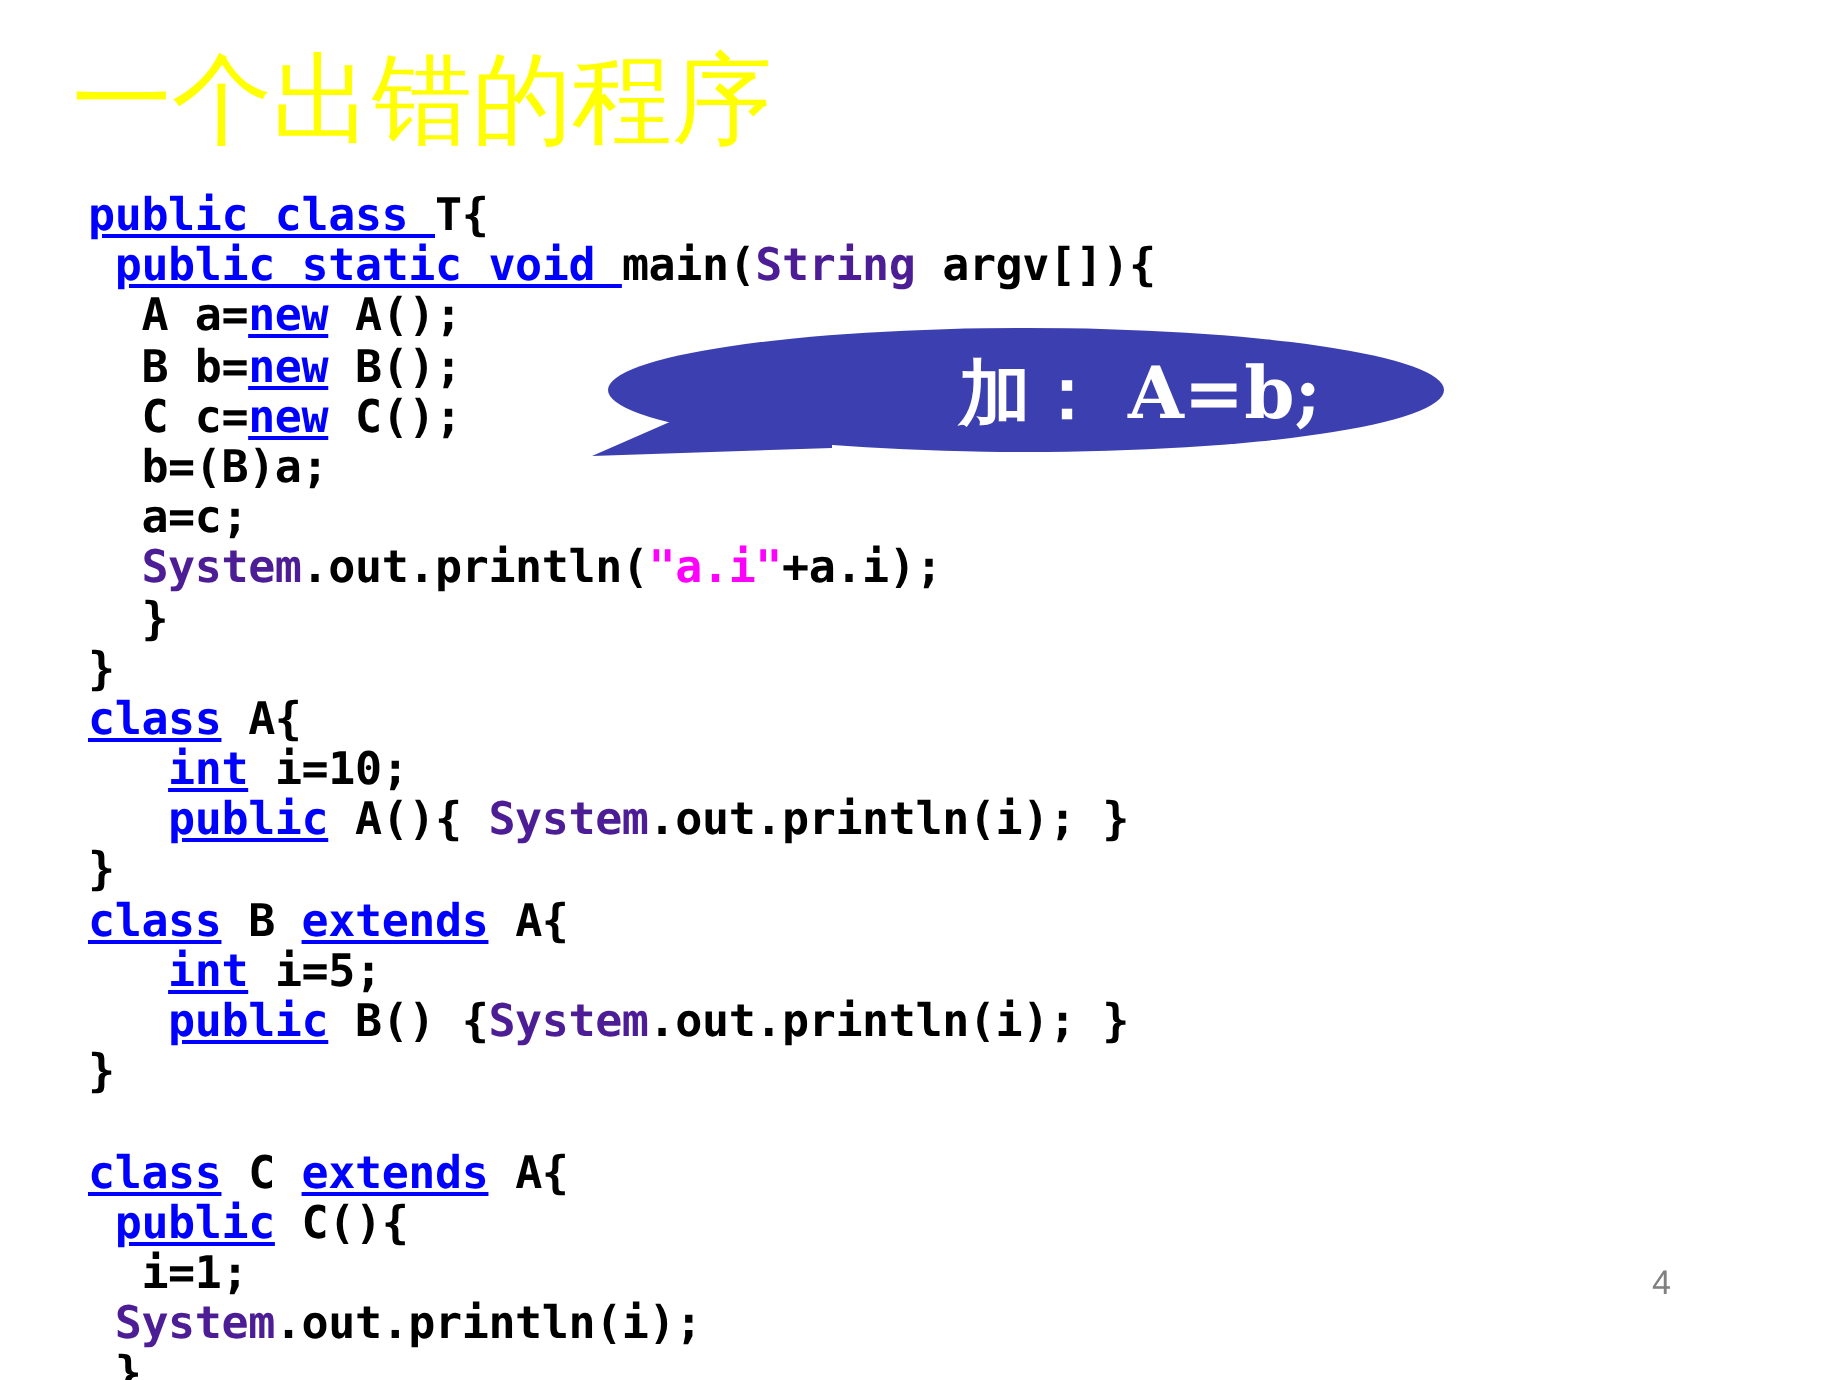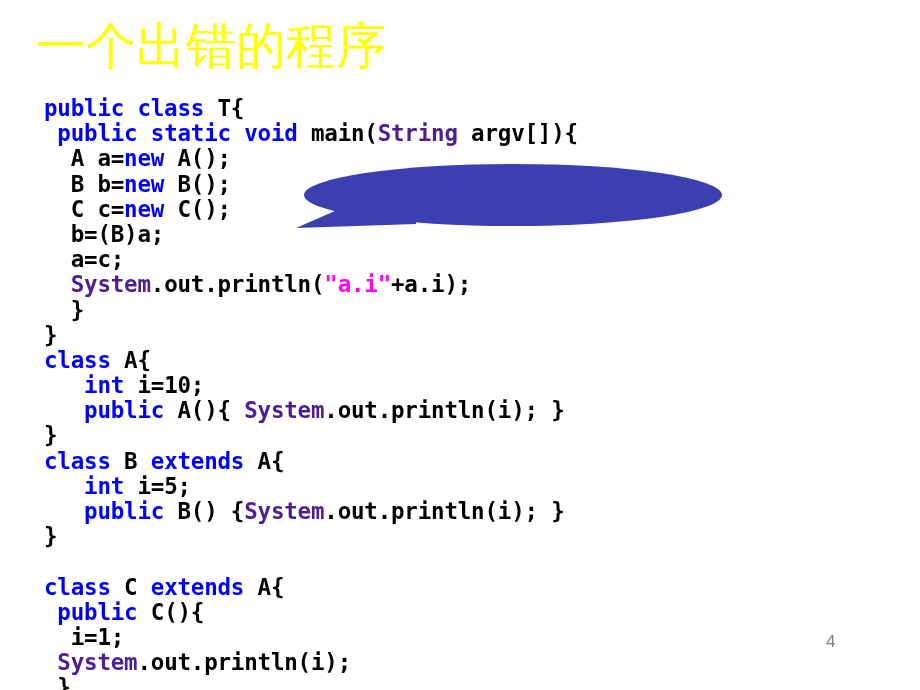--- a/index.html
+++ b/index.html
@@ -21,21 +21,21 @@
     width: 920px;
     height: 690px;
     background: #ffffff;
   }
 
   
   #slide-title {
     position: absolute;
     left: 36px;
     top: 20px;
-    font-family: Liberation Mono, monospace;
+    font-family: Liberation Sans, sans-serif;
     font-size: 50px;
     line-height: 60px;
     font-weight: 400;
     color: #ffff00;
     white-space: nowrap;
     letter-spacing: 0px;
   }
 
   
   #code-block {
@@ -49,21 +49,21 @@
     color: #000000;
     white-space: pre;
     letter-spacing: -0.2px;
   }
   .code-line {
     white-space: pre;
     height: 25.2px;
   }
   .code-line.blank { height: 25.2px; }
 
-  .kw   { color: #0000ff; }   
+  .kw   { color: #0000ff; text-decoration: underline; }   
   .typ  { color: #4c1d95; }   
   .str  { color: #ff00ff; }   
   .pln  { color: #000000; }   
 
   
   #callout {
     position: absolute;
     left: 296px;
     top: 162px;
     width: 430px;
@@ -105,17 +105,18 @@
 
   <div id="slide-title">一个出错的程序</div>
 
   <div id="code-block"><div class="code-line"><span class="kw">public class </span><span class="pln">T{</span></div><div class="code-line"><span class="pln"> </span><span class="kw">public static void </span><span class="pln">main(</span><span class="typ">String</span><span class="pln"> argv[]){</span></div><div class="code-line"><span class="pln">  A a=</span><span class="kw">new</span><span class="pln"> A();</span></div><div class="code-line"><span class="pln">  B b=</span><span class="kw">new</span><span class="pln"> B();</span></div><div class="code-line"><span class="pln">  C c=</span><span class="kw">new</span><span class="pln"> C();</span></div><div class="code-line"><span class="pln">  b=(B)a;</span></div><div class="code-line"><span class="pln">  a=c;</span></div><div class="code-line"><span class="pln">  </span><span class="typ">System</span><span class="pln">.out.println(</span><span class="str">"a.i"</span><span class="pln">+a.i);</span></div><div class="code-line"><span class="pln">  }</span></div><div class="code-line"><span class="pln">}</span></div><div class="code-line"><span class="kw">class</span><span class="pln"> A{</span></div><div class="code-line"><span class="pln">   </span><span class="kw">int</span><span class="pln"> i=10;</span></div><div class="code-line"><span class="pln">   </span><span class="kw">public</span><span class="pln"> A(){ </span><span class="typ">System</span><span class="pln">.out.println(i); }</span></div><div class="code-line"><span class="pln">}</span></div><div class="code-line"><span class="kw">class</span><span class="pln"> B </span><span class="kw">extends</span><span class="pln"> A{</span></div><div class="code-line"><span class="pln">   </span><span class="kw">int</span><span class="pln"> i=5;</span></div><div class="code-line"><span class="pln">   </span><span class="kw">public</span><span class="pln"> B() {</span><span class="typ">System</span><span class="pln">.out.println(i); }</span></div><div class="code-line"><span class="pln">}</span></div><div class="code-line blank">&nbsp;</div><div class="code-line"><span class="kw">class</span><span class="pln"> C </span><span class="kw">extends</span><span class="pln"> A{</span></div><div class="code-line"><span class="pln"> </span><span class="kw">public</span><span class="pln"> C(){</span></div><div class="code-line"><span class="pln">  i=1;</span></div><div class="code-line"><span class="pln"> </span><span class="typ">System</span><span class="pln">.out.println(i);</span></div><div class="code-line"><span class="pln"> }</span></div></div>
 
   <div id="callout">
     <svg width="430" height="72" viewBox="0 0 430 72">
       <polygon points="0,66 64,38 120,30 120,62" fill="#3b3fb0"></polygon>
       <ellipse cx="217" cy="33" rx="209" ry="31" fill="#3b3fb0"></ellipse>
     </svg>
+    <div id="callout-text">加： A=b;</div>
   </div>
 
   <div id="page-number">4</div>
 
 </div>
 
 </body></html>

